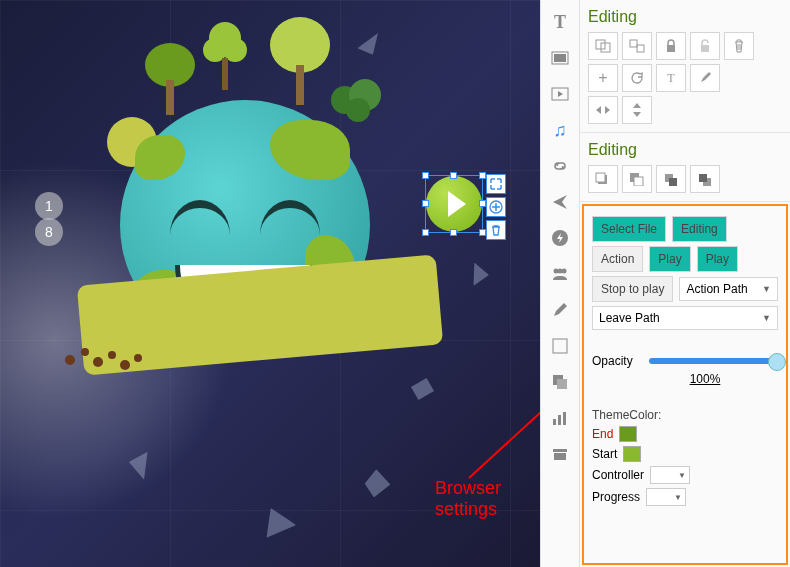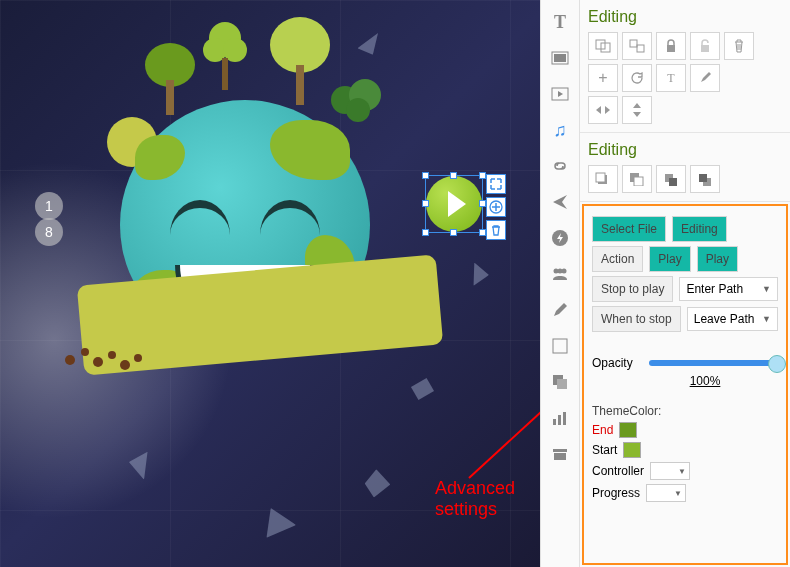--- a/index.html
+++ b/index.html
@@ -34,21 +34,21 @@
 .btn-row { display: flex; flex-wrap: wrap; gap: 4px; }
 .tool-btn { width: 30px; height: 28px; background: #fff; border: 1px solid #d5d5d5; display: flex; align-items: center; justify-content: center; color: #999; cursor: pointer; }
 .advanced { border: 2px solid #ff8c1a; margin: 2px; padding: 6px 8px 10px; flex: 1; }
 .adv-row { display: flex; align-items: center; gap: 6px; margin: 4px 0; }
 .txt-btn { background: #14b8a6; border: 1px solid #d5d5d5; padding: 5px 8px; font-size: 12px; color: #444; cursor: pointer; }
 .label-btn { background: #f0f0f0; border: 1px solid #d5d5d5; padding: 5px 8px; font-size: 12px; color: #444; }
 .select { flex: 1; display: flex; align-items: center; justify-content: space-between; background: #fff; border: 1px solid #d5d5d5; padding: 4px 6px; font-size: 12px; cursor: pointer; }
 .select .caret { font-size: 9px; color: #666; }
 .slider { flex: 1; height: 6px; background: #3b8de8; border-radius: 3px; position: relative; margin-left: 10px; }
 .slider::after { content: ""; position: absolute; right: -8px; top: -5px; width: 16px; height: 16px; border-radius: 50%; background: #aee0f5; border: 1px solid #6bb; }
-.pct { text-align: center; font-size: 12px; text-decoration: underline; margin: 2px 0 16px 40px; }
+.pct { text-align: center; font-size: 12px; text-decoration: underline; margin: 2px 0 22px 40px; }
 .swatch { width: 18px; height: 16px; border: 1px solid #aaa; display: inline-block; }
 .mini-select { width: 40px; height: 18px; background: #fff; border: 1px solid #ccc; display: inline-flex; align-items: center; justify-content: flex-end; padding-right: 3px; }
 .mini-select .caret { font-size: 8px; color: #666; }
 </style>
 </head>
 <body>
 
 <div class="app">
   <div class="canvas">
     <div class="grid-overlay"></div>
@@ -149,21 +149,21 @@
     </div>
 
     <svg class="arrow">
         <defs>
           <marker id="ah" markerWidth="10" markerHeight="10" refX="8" refY="3" orient="auto">
             <path d="M0,0 L0,6 L9,3 z" fill="#ff0000"></path>
           </marker>
         </defs>
         <line x1="5" y1="115" x2="125" y2="5" stroke="#ff0000" stroke-width="2" marker-end="url(#ah)"></line>
       </svg>
-    <div class="annotation">Advanced settings</div>
+    <div class="annotation">Browser settings</div>
   </div>
 
   <div class="toolbar-strip">
     <div class="ticon" style="font-family:serif;font-size:18px;font-weight:bold;">T</div>
     <div class="ticon">
         <svg width="18" height="18" viewBox="0 0 18 18">
           <rect x="1" y="3" width="16" height="12" stroke="#888" fill="none"></rect>
           <rect x="3" y="5" width="12" height="8" fill="#888"></rect>
         </svg>
       </div>
@@ -327,26 +327,25 @@
         <div class="txt-btn">Editing</div>
       </div>
       <div class="adv-row">
         <div class="label-btn">Action</div>
         <div class="txt-btn">Play</div>
         <div class="txt-btn">Play</div>
       </div>
       <div class="adv-row">
         <div class="label-btn">Stop to play</div>
         <div class="select">
-            <span>Enter Path</span>
+            <span>Action Path</span>
             <span class="caret">▼</span>
           </div>
       </div>
       <div class="adv-row">
-        <div class="label-btn">When to stop</div>
         <div class="select">
             <span>Leave Path</span>
             <span class="caret">▼</span>
           </div>
       </div>
       <div class="adv-row" style="margin-top:24px;">
         <span>Opacity</span>
         <div class="slider"></div>
       </div>
       <div class="pct">100%</div>

